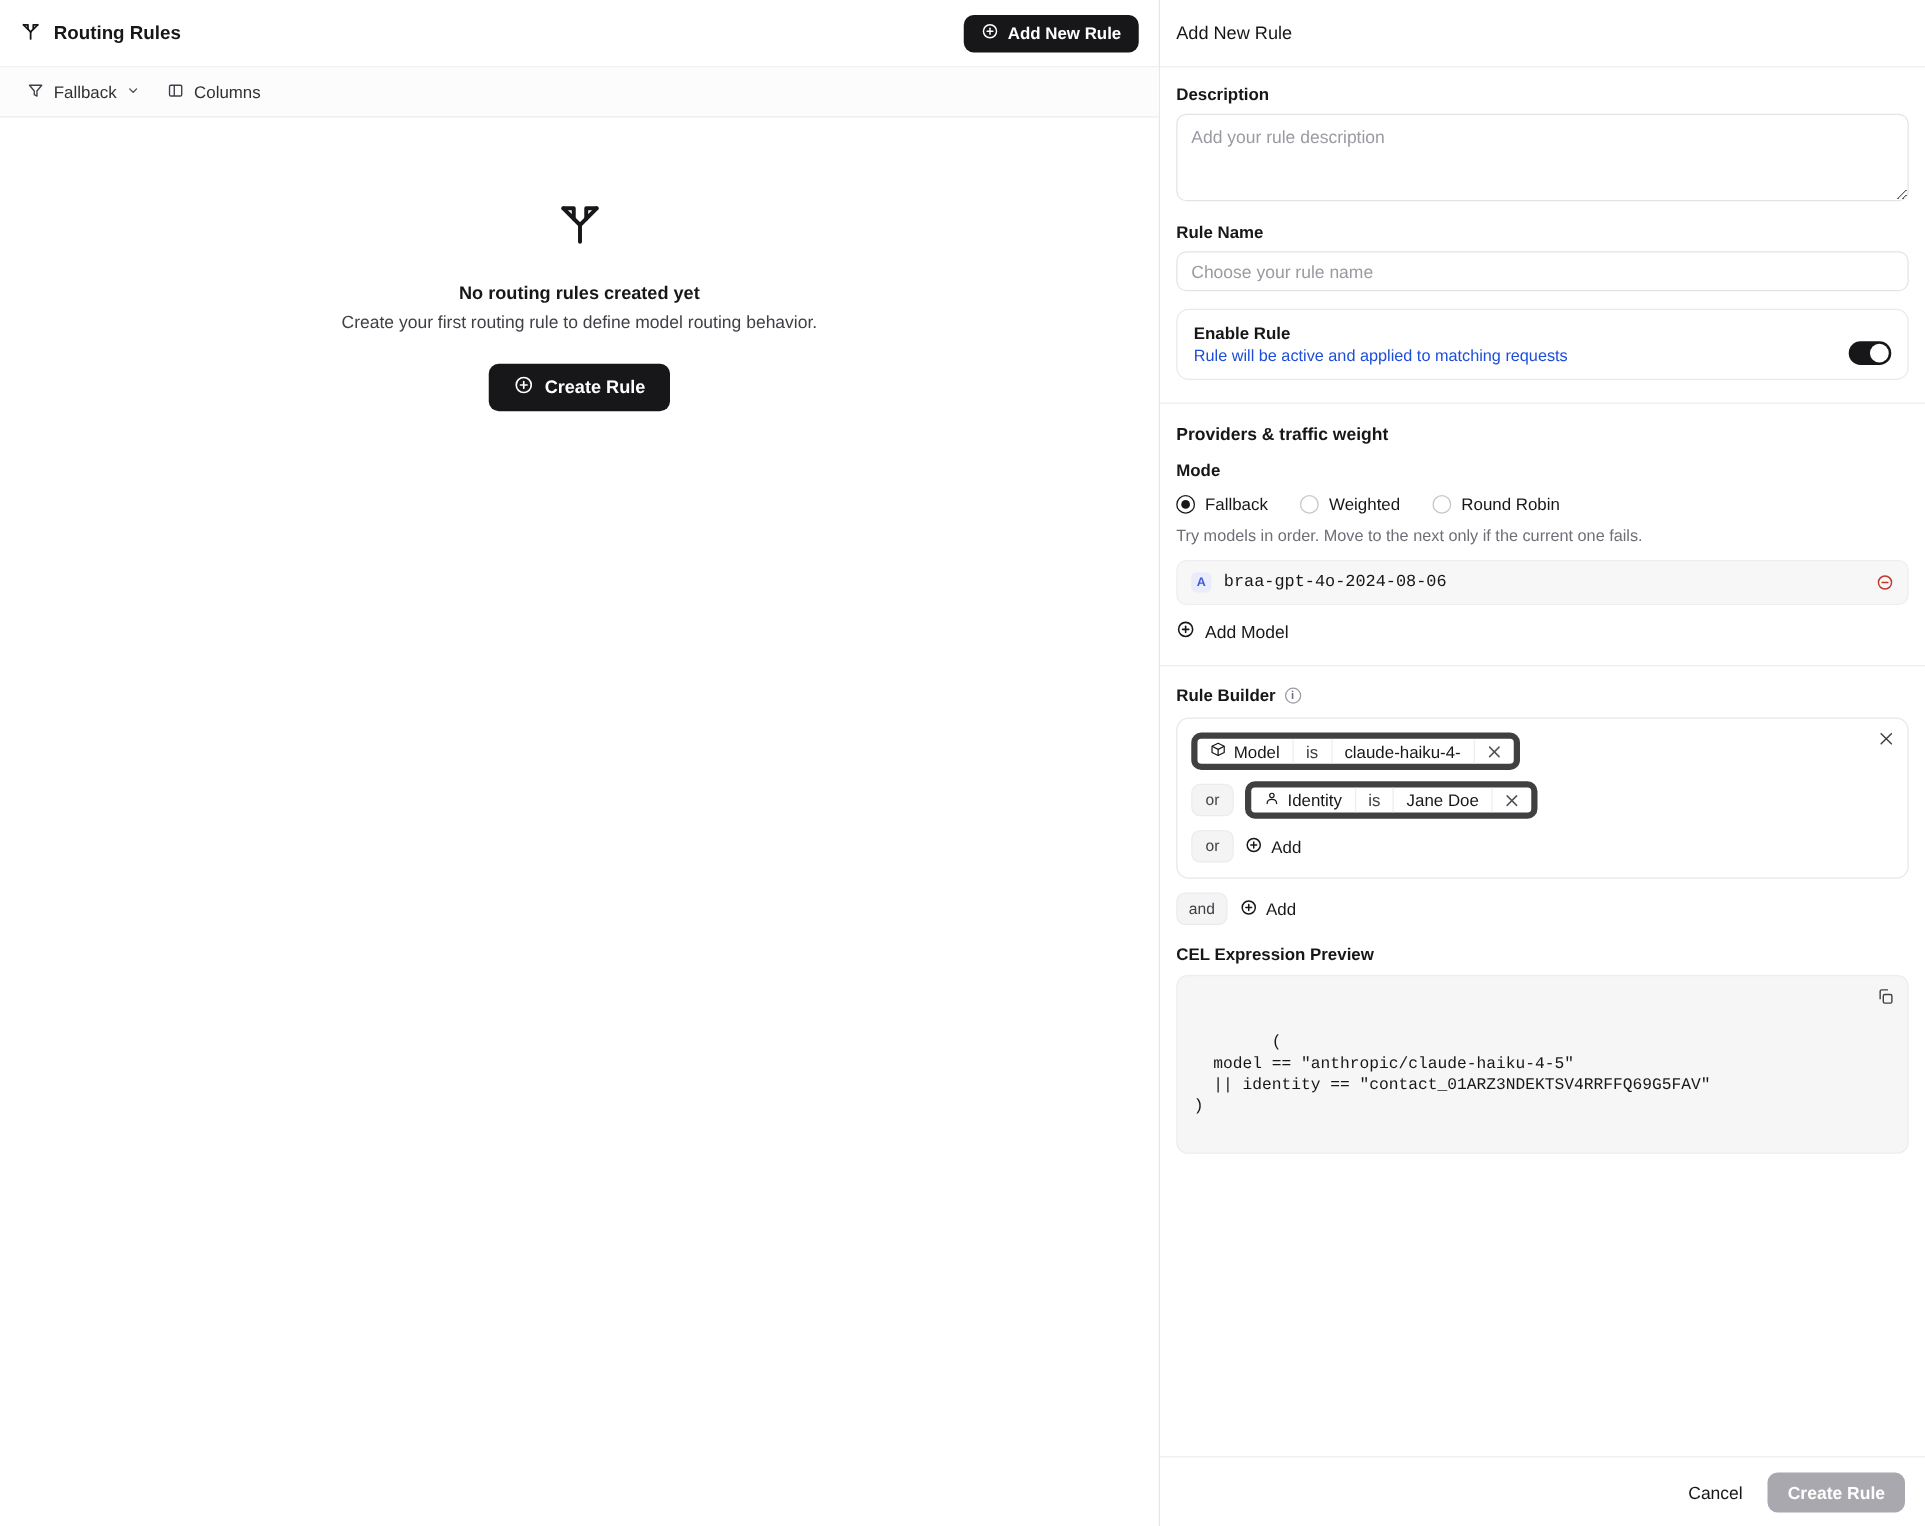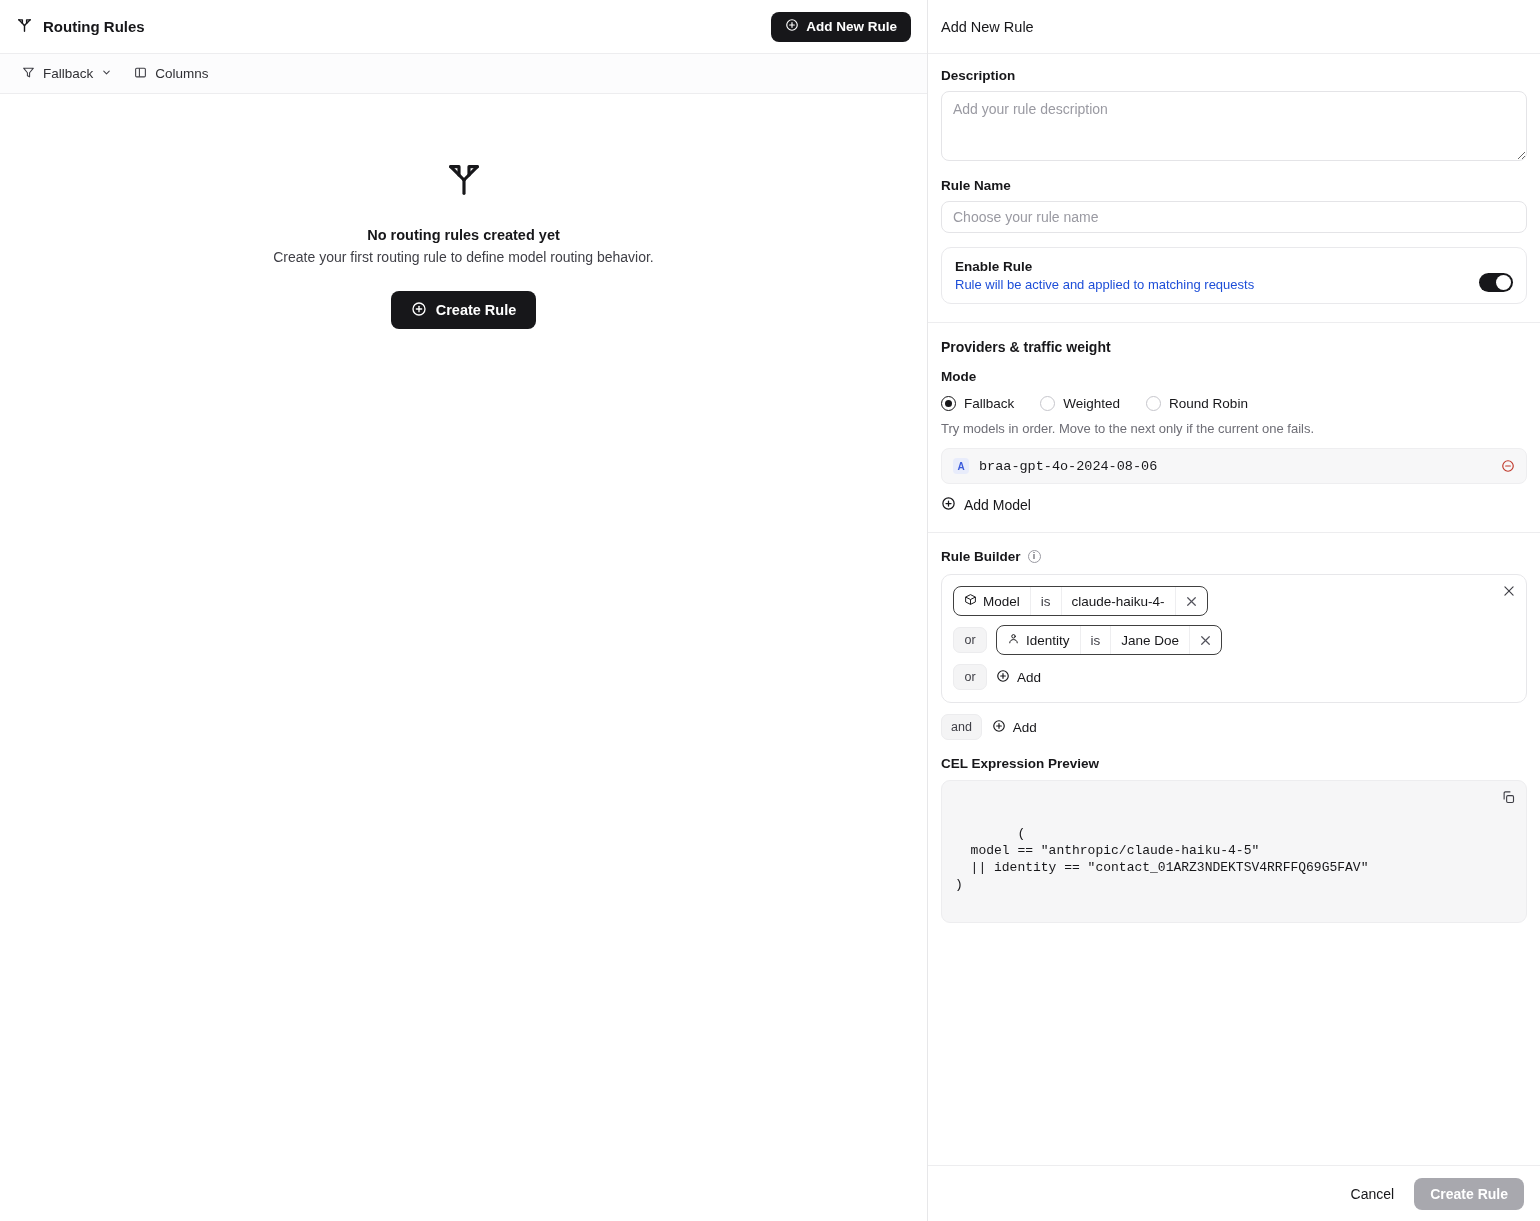--- a/index.html
+++ b/index.html
@@ -182,21 +182,21 @@
   .cond-row { display:flex; align-items:center; gap: 9px; margin-bottom: 9px; }
   .cond-row:last-child { margin-bottom: 0; }
   .joiner {
     min-width: 34px; height: 26px; padding: 0 9px;
     background:#f4f4f5; border:1px solid #ececee; border-radius:7px;
     font-size: 12.5px; color:#3f3f46;
     display:flex; align-items:center; justify-content:center;
   }
   .chip {
     display:flex; align-items:flex-end;
-    border:1px solid #404040; border-radius: 8px;
+    border:5px solid #404040; border-radius: 8px;
     height: 30px; overflow:hidden; background:#fff;
   }
   .chip-part {
     display:flex; align-items:center; gap:6px;
     padding: 0 10px; height:100%; font-size: 13.5px; color:#17171a;
   }
   .chip-part + .chip-part { border-left: 1px solid #eeeef0; }
   .chip-op { color:#3f3f46; }
   .chip-x { padding: 0 9px; color:#52525b; }
   .add-inline {

